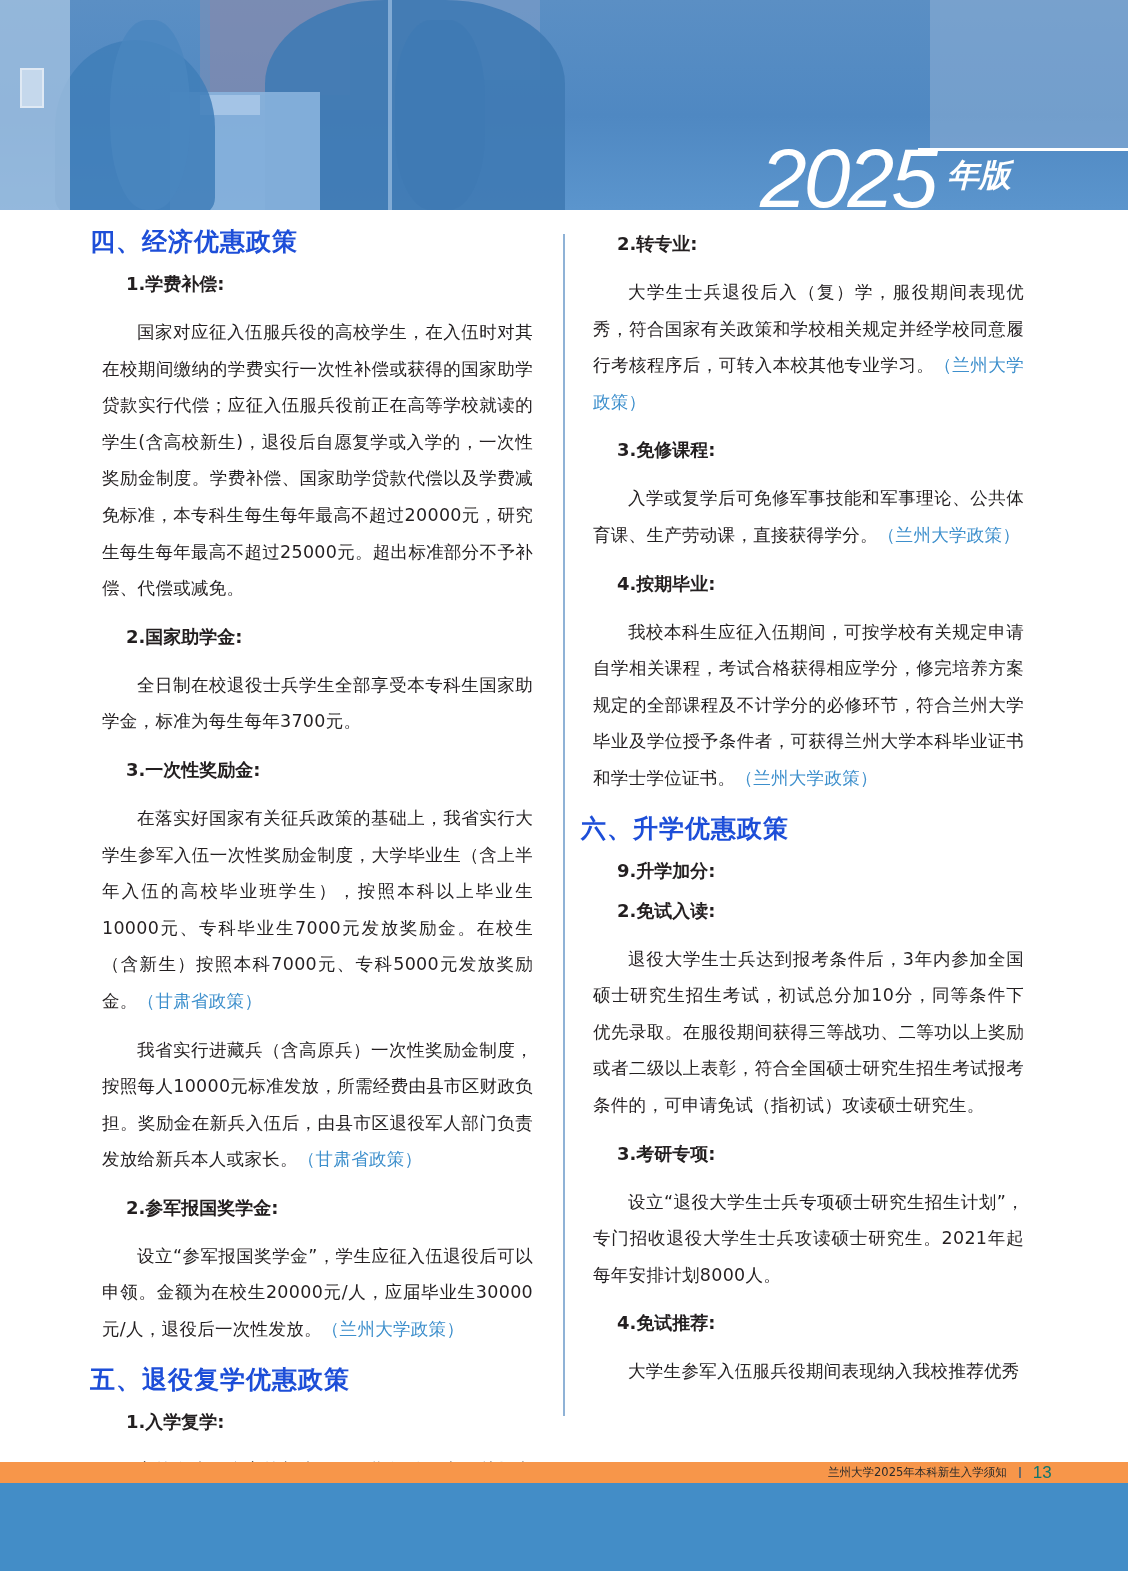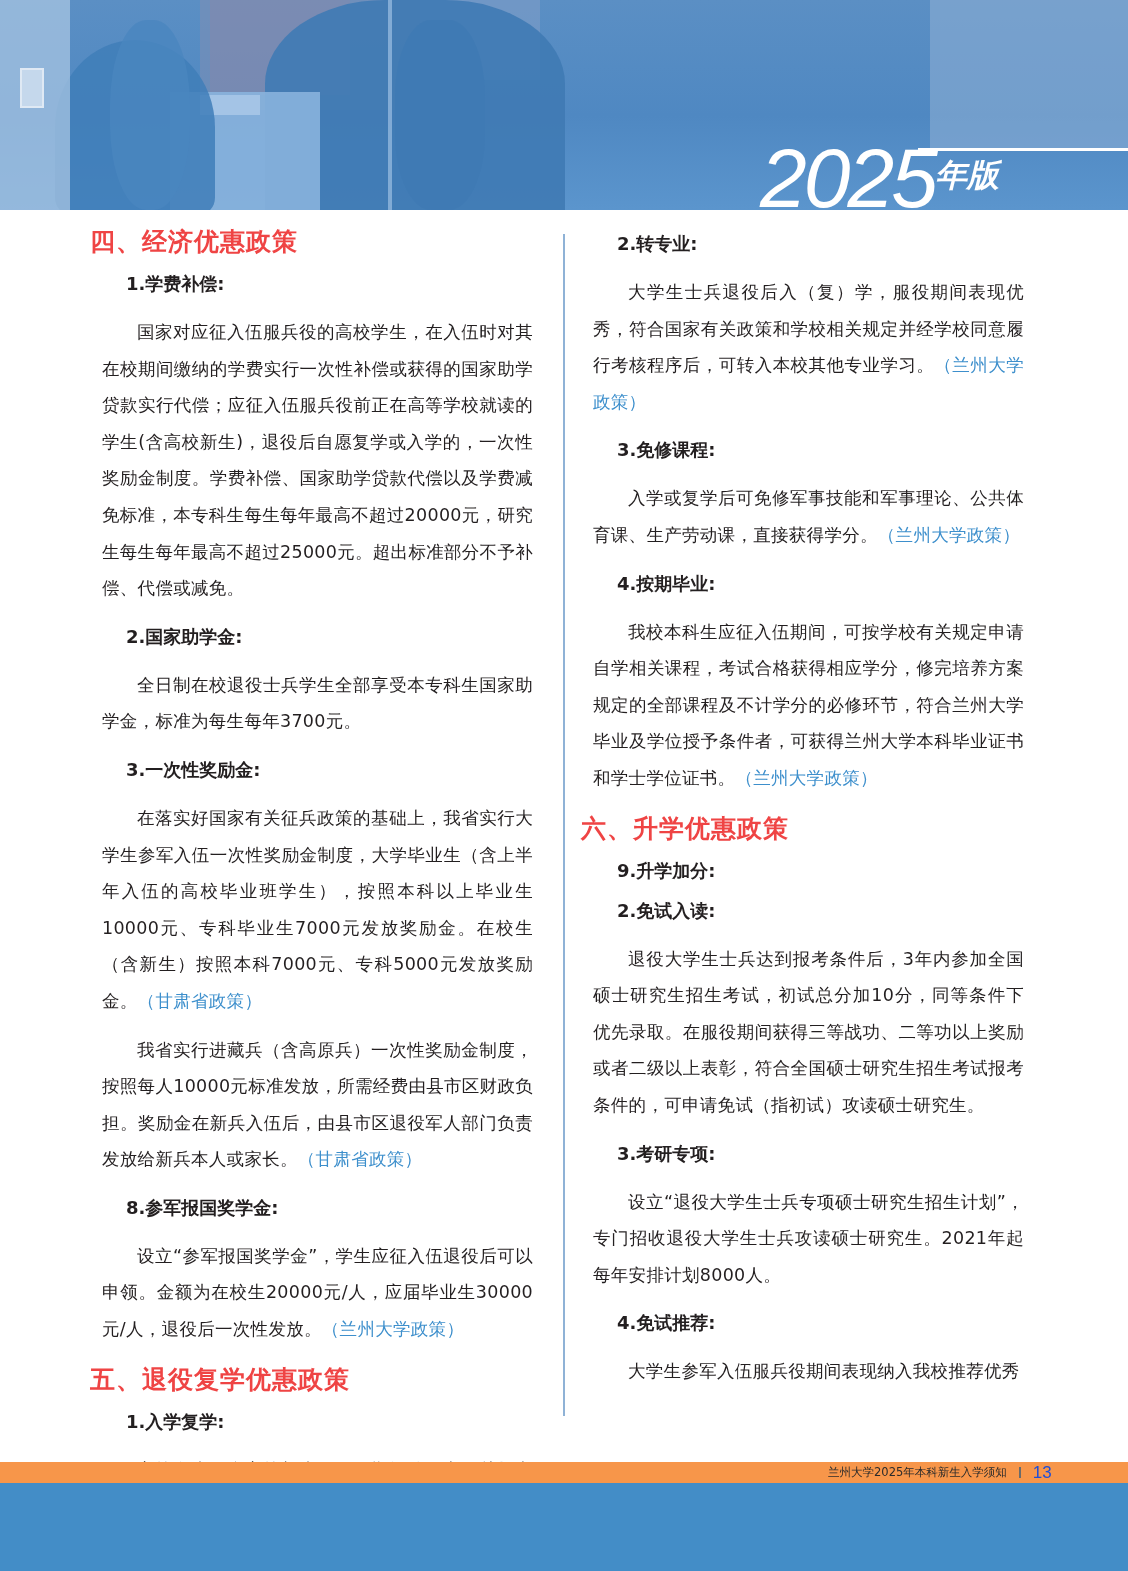--- a/index.html
+++ b/index.html
@@ -34,54 +34,54 @@
       position: absolute; left: 760px; top: 142px; height: 70px;
       display: flex; align-items: flex-end;
     }
     .edition .year {
       font-family: "Liberation Sans", sans-serif; font-weight: 300;
       font-size: 84px; line-height: 68px; color: #ffffff; letter-spacing: -3px;
       -webkit-text-stroke: 0px;
     }
     .edition .ed-label {
       font-family: "DejaVu Sans", sans-serif; font-weight: bold;
-      font-size: 32px; color: #ffffff; margin-bottom: 14px;
+      font-size: 32px; color: #ffffff; margin-left: 12px; margin-bottom: 14px;
     }
     .edition-rule {
       position: absolute; left: 918px; top: 148px; width: 210px; height: 3px; background: #ffffff;
     }
     
     .col { position: absolute; top: 222px; }
     .col-left  { left: 90px; width: 455px; }
     .col-right { left: 581px; width: 455px; }
     .divider {
       position: absolute; left: 563px; top: 234px; width: 2px; height: 1182px; background: #8fb2d6;
     }
     .sec-title {
-      color: #ef4444; font-weight: bold; font-size: 25px; line-height: 40px; margin: 0;
+      color: #1d4ed8; font-weight: bold; font-size: 25px; line-height: 40px; margin: 0;
       letter-spacing: 1px;
     }
     .sub-title {
       font-weight: bold; font-size: 18px; line-height: 36px; margin: 4px; padding-left: 32px; color: #231f20;
     }
     .para {
       font-size: 17.5px; line-height: 36.6px; margin: 12px; text-indent: 35px;
       text-align: justify; color: #231f20; letter-spacing: 0.3px;
     }
     .src { color: #3d8fcc; }
     
     .footer-bar {
       position: absolute; left: 0; top: 1462px; width: 1128px; height: 21px; background: #f7964a;
     }
     .footer-text {
       position: absolute; left: 828px; top: 1462px; height: 21px; line-height: 21px;
       font-size: 11.5px; color: #2b2b2b; display: flex; align-items: center;
     }
     .footer-sep { margin: 0 12px; width: 2px; height: 11px; background: #6b6b6b; display: inline-block; }
-    .page-no { font-family: "Liberation Sans", sans-serif; font-size: 17px; color: #1d4ed8; }
+    .page-no { font-family: "Liberation Sans", sans-serif; font-size: 17px; color: #0f766e; }
     .footer-blue {
       position: absolute; left: 0; top: 1483px; width: 1128px; height: 88px; background: #438dc7;
     }
   </style>
 </head>
 <body>
 
 <div class="banner">
   <div class="shape b-bld-red"></div>
   <div class="shape b-bld-left"></div>
@@ -110,21 +110,21 @@
   <p class="para"><span>国家对应征入伍服兵役的高校学生，在入伍时对其在校期间缴纳的学费实行一次性补偿或获得的国家助学贷款实行代偿；应征入伍服兵役前正在高等学校就读的学生(含高校新生)，退役后自愿复学或入学的，一次性奖励金制度。学费补偿、国家助学贷款代偿以及学费减免标准，本专科生每生每年最高不超过20000元，研究生每生每年最高不超过25000元。超出标准部分不予补偿、代偿或减免。</span></p>
 
   <h3 class="sub-title">2.国家助学金:</h3>
   <p class="para"><span>全日制在校退役士兵学生全部享受本专科生国家助学金，标准为每生每年3700元。</span></p>
 
   <h3 class="sub-title">3.一次性奖励金:</h3>
   <p class="para"><span>在落实好国家有关征兵政策的基础上，我省实行大学生参军入伍一次性奖励金制度，大学毕业生（含上半年入伍的高校毕业班学生），按照本科以上毕业生10000元、专科毕业生7000元发放奖励金。在校生（含新生）按照本科7000元、专科5000元发放奖励金。</span><span class="src">（甘肃省政策）</span></p>
 
   <p class="para"><span>我省实行进藏兵（含高原兵）一次性奖励金制度，按照每人10000元标准发放，所需经费由县市区财政负担。奖励金在新兵入伍后，由县市区退役军人部门负责发放给新兵本人或家长。</span><span class="src">（甘肃省政策）</span></p>
 
-  <h3 class="sub-title">8.参军报国奖学金:</h3>
+  <h3 class="sub-title">2.参军报国奖学金:</h3>
   <p class="para"><span>设立“参军报国奖学金”，学生应征入伍退役后可以申领。金额为在校生20000元/人，应届毕业生30000元/人，退役后一次性发放。</span><span class="src">（兰州大学政策）</span></p>
 
   <h2 class="sec-title">五、退役复学优惠政策</h2>
 
   <h3 class="sub-title">1.入学复学:</h3>
   <p class="para"><span>高校学生（含高校新生）服役期间按国家有关规定保留学籍或入学资格，退役后2年内允许复学或入学。</span></p>
 </div>
 
 <div class="divider"></div>
 

